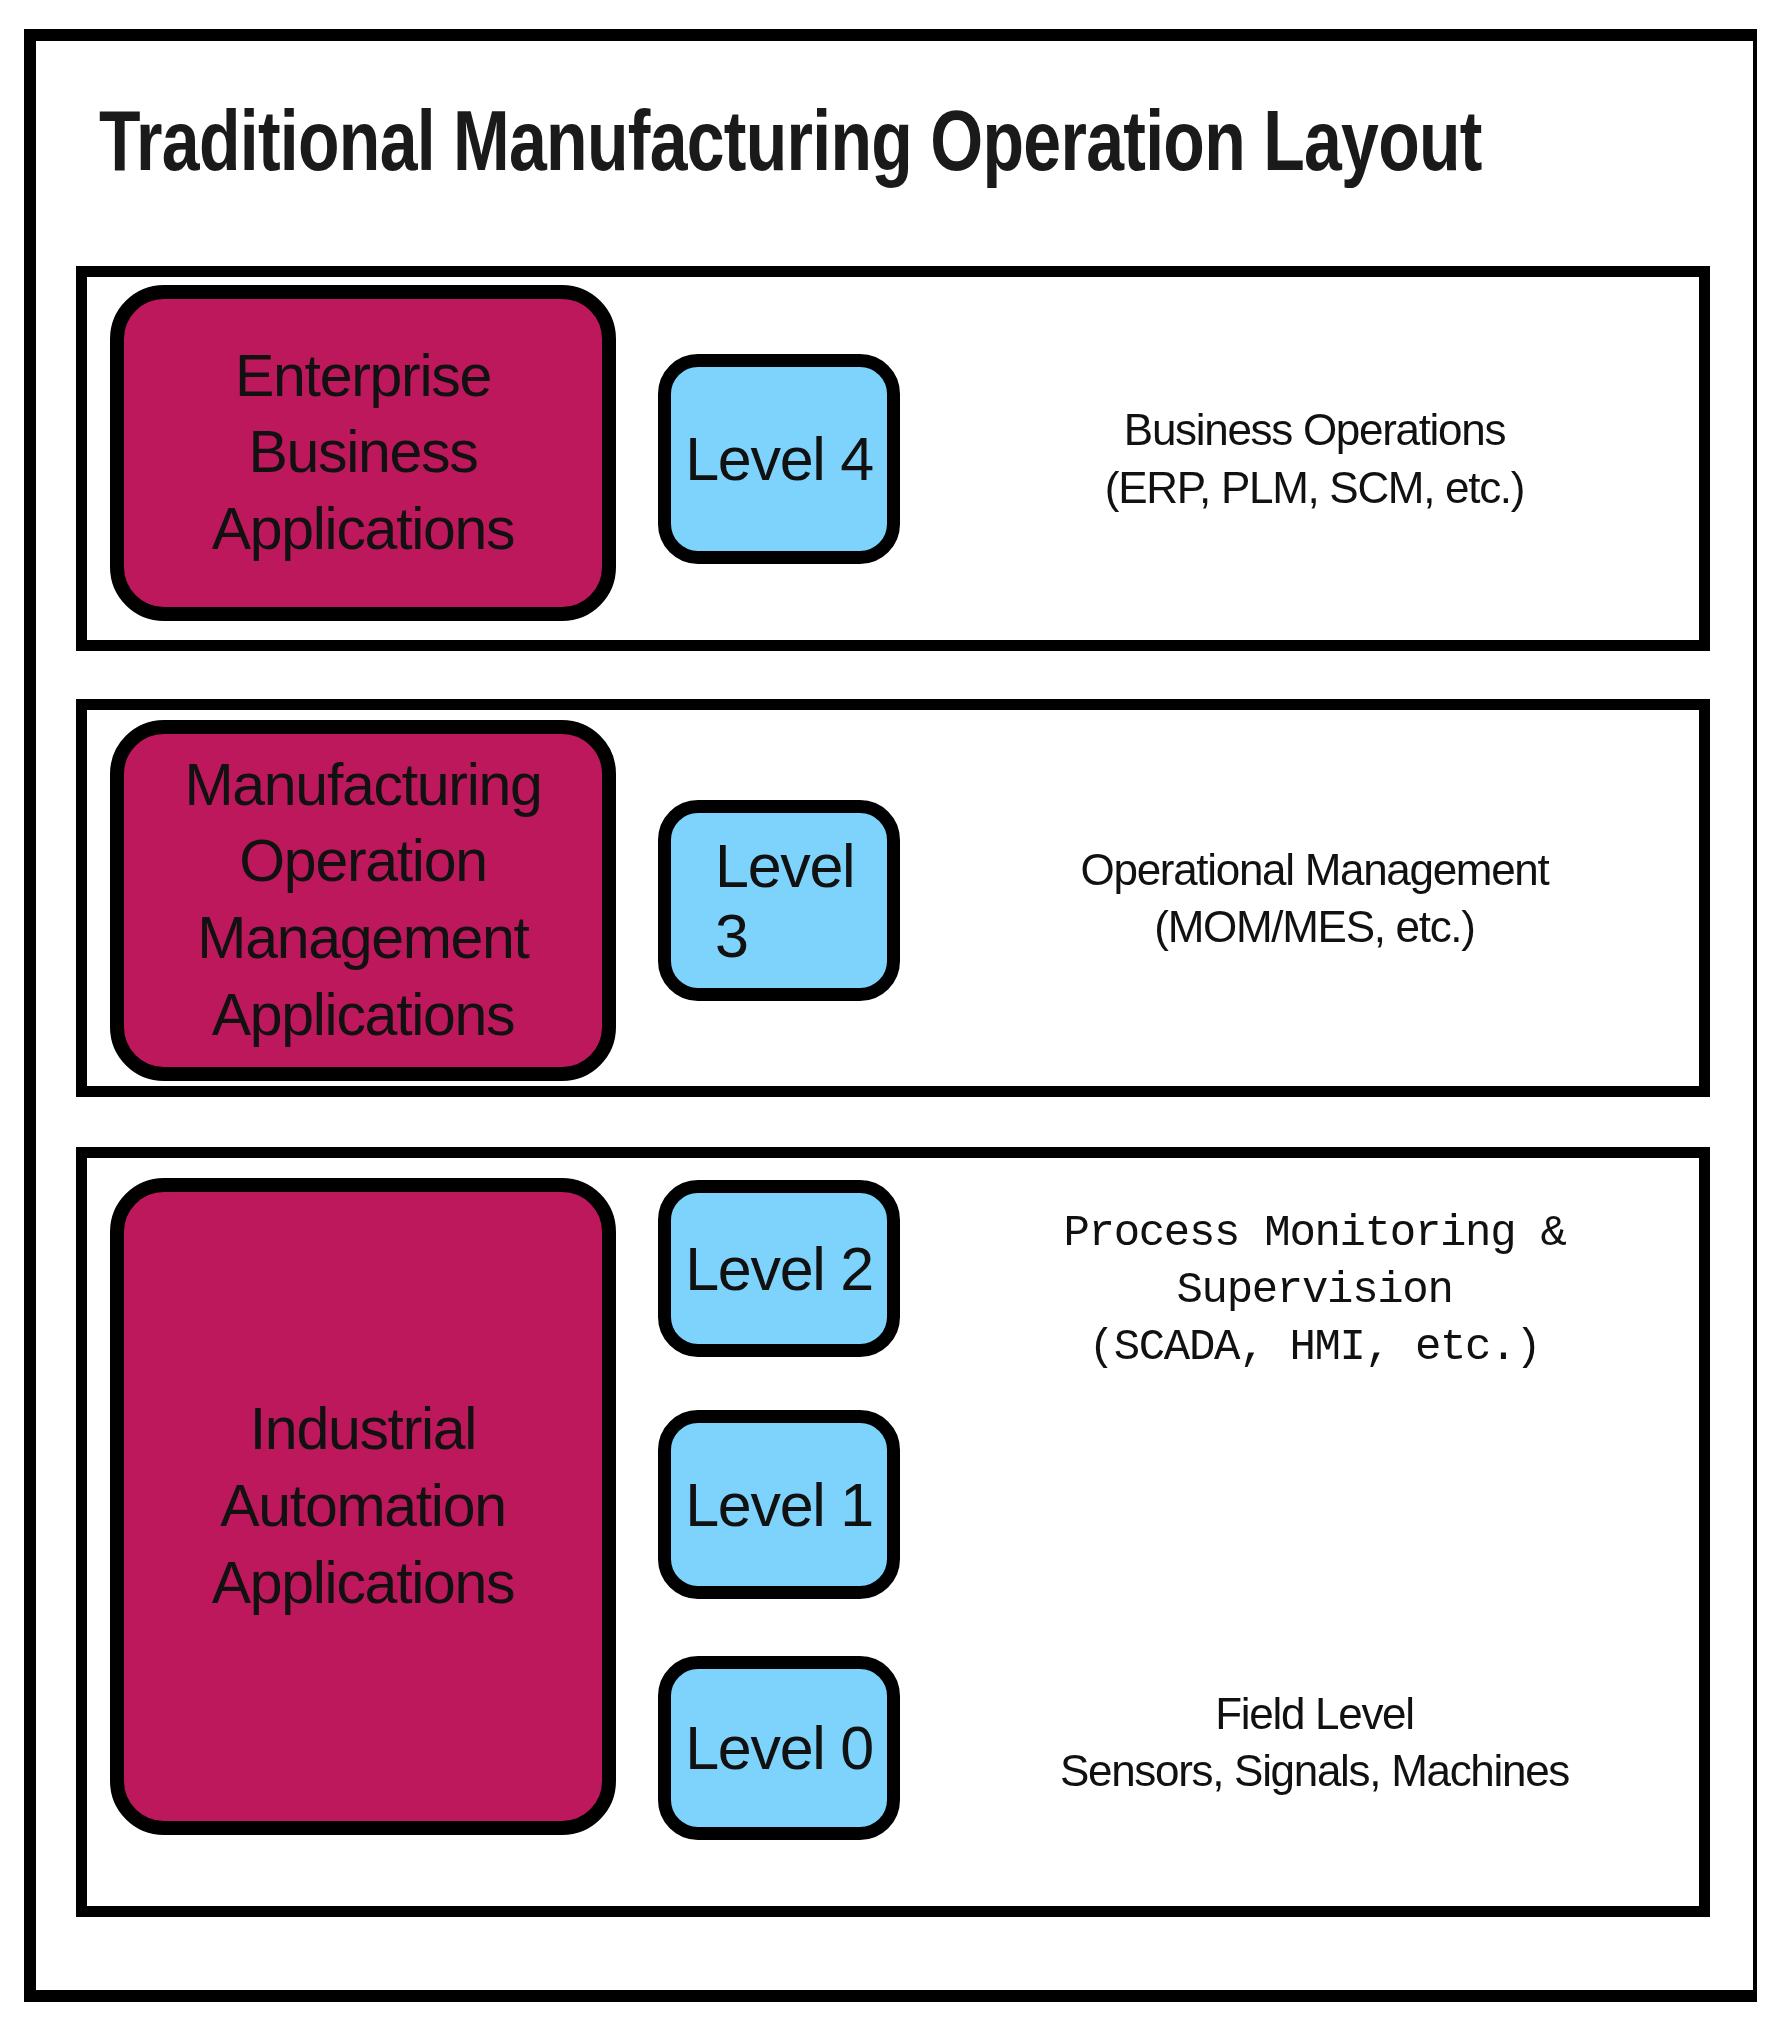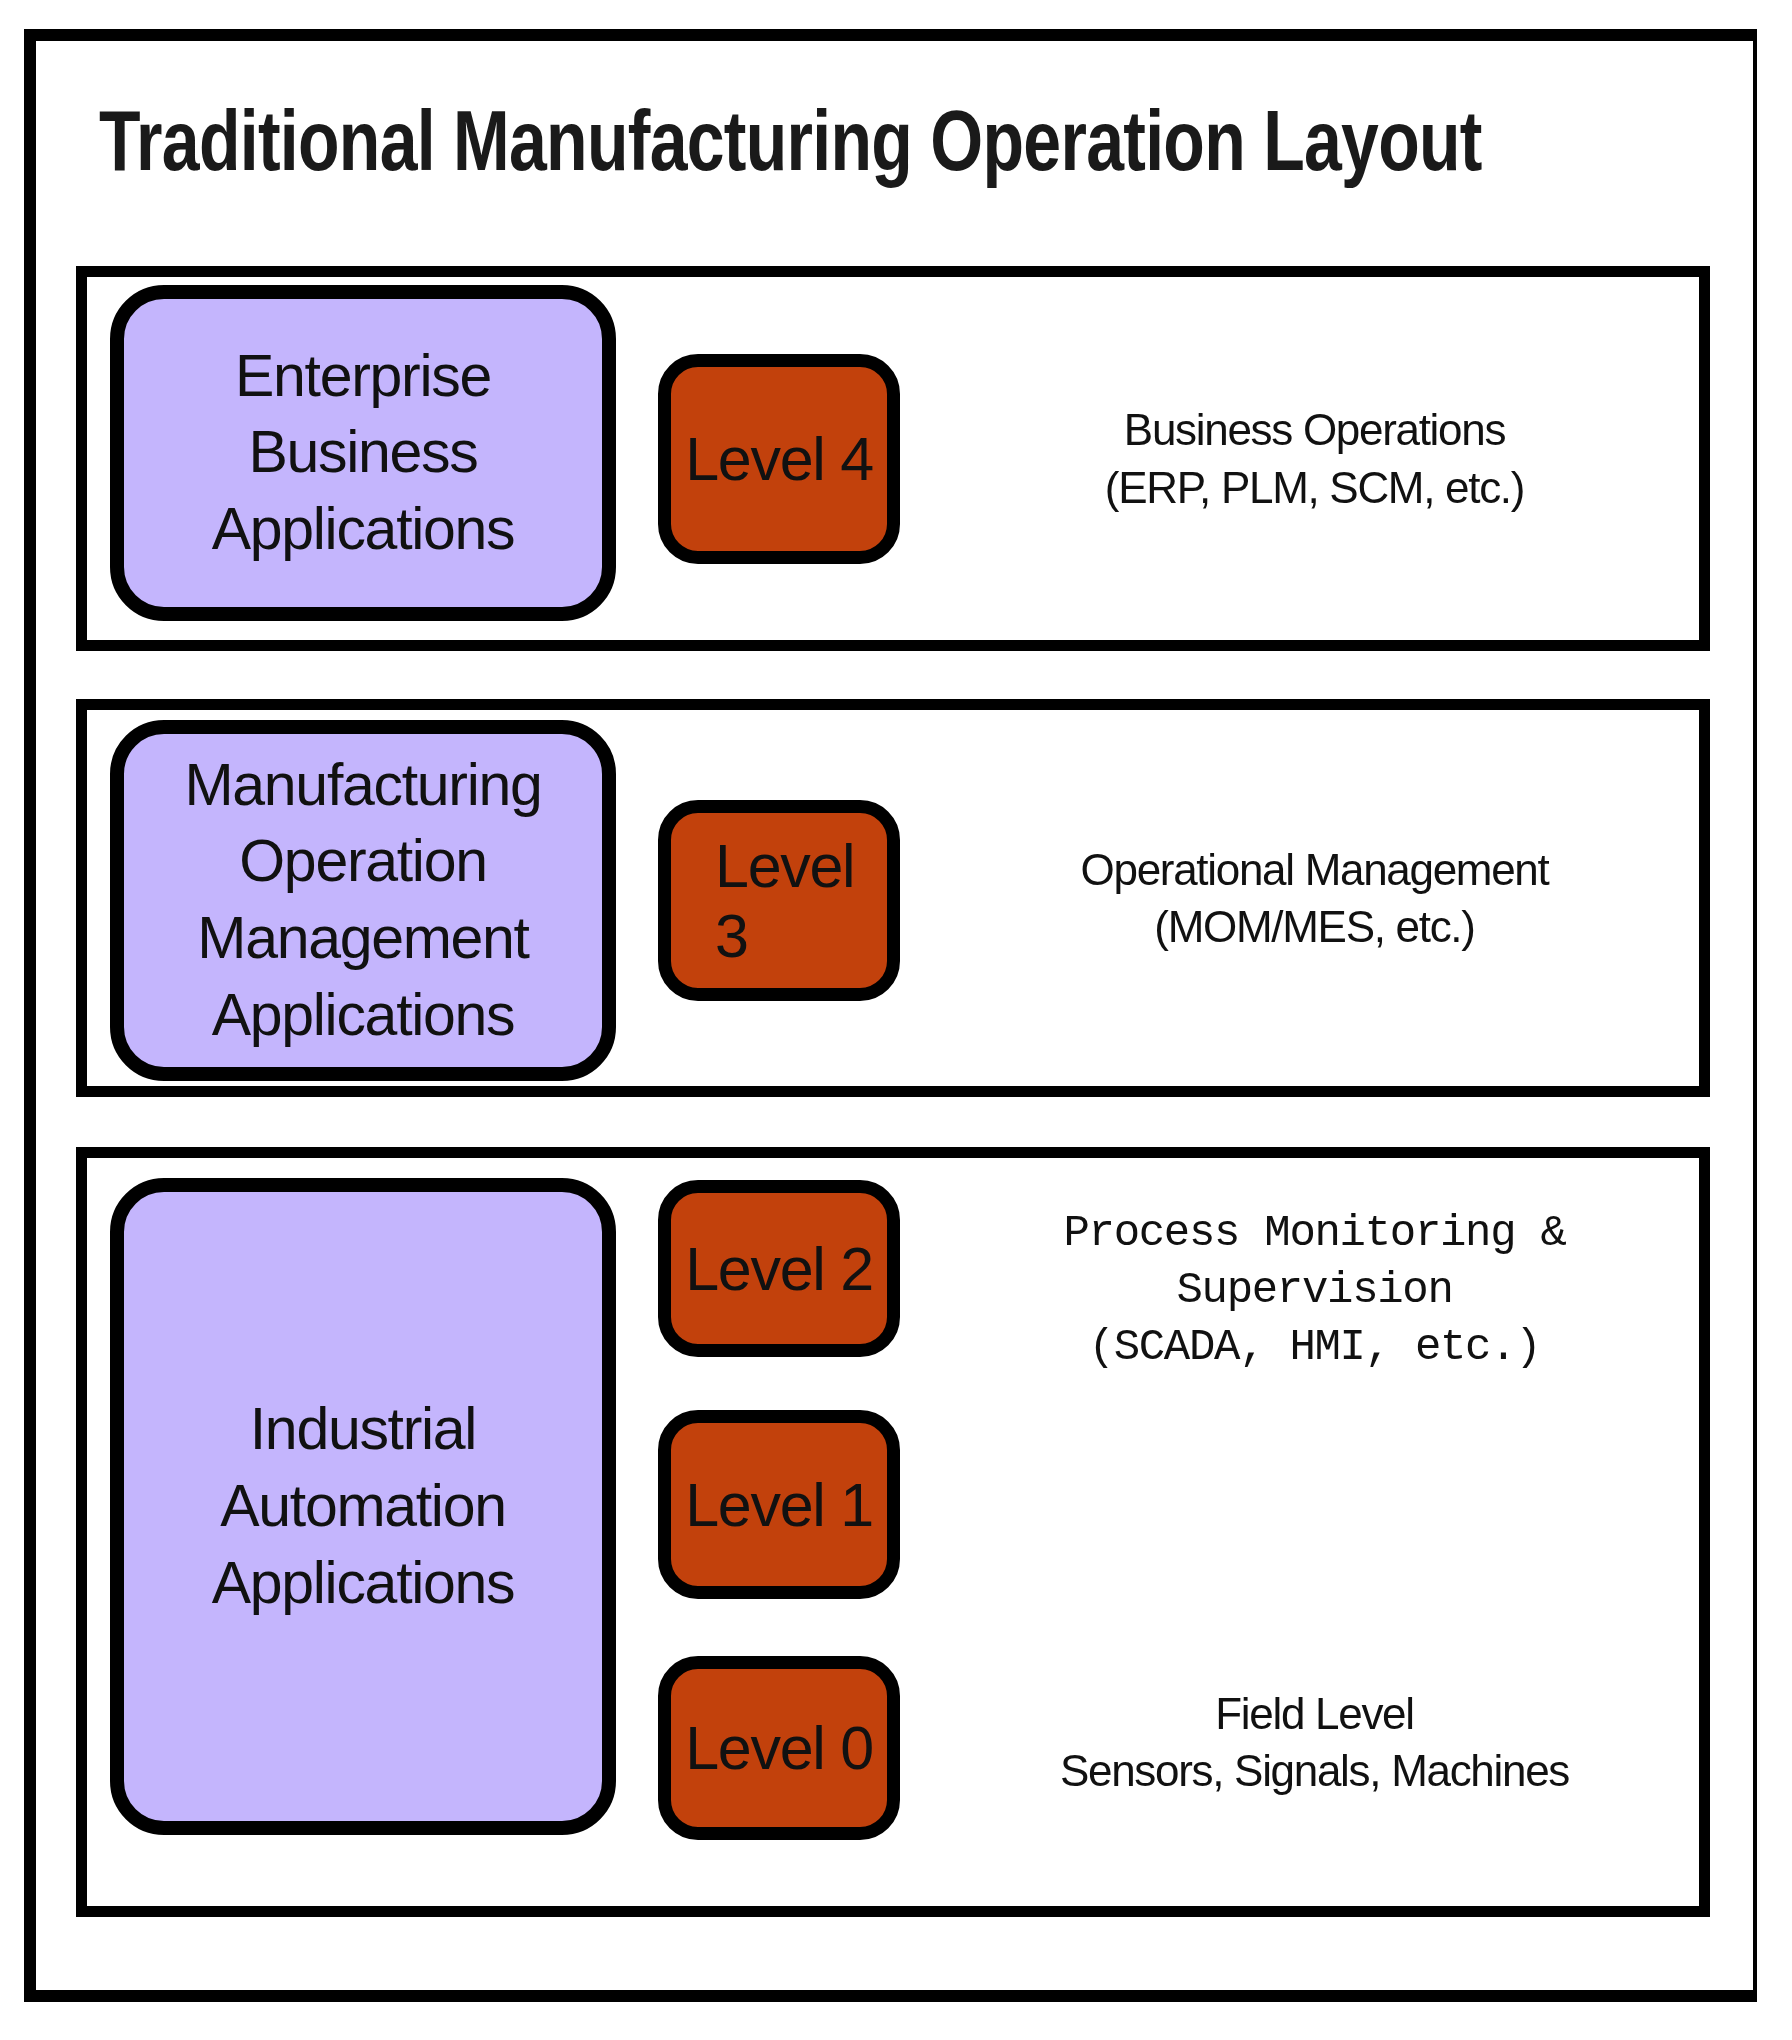--- a/index.html
+++ b/index.html
@@ -20,34 +20,34 @@
   .band {
     position:absolute; left:76px; width:1634px;
     border:11.2px solid #000000; background:#ffffff;
   }
   .band1 { top:266px;  height:385px; }
   .band2 { top:699px;  height:398px;text-decoration:underline; }
   .band3 { top:1147px; height:770px; }
 
   .appbox {
     position:absolute; left:23px; width:506px;
-    border:14px solid #000000; border-radius:54px; background:#c4b5fd;
+    border:14px solid #000000; border-radius:54px; background:#be185d;
     display:flex; align-items:center; justify-content:center;
   }
   .appbox1 { top:7.8px;  height:336px; }
   .appbox2 { top:9.5px; height:361px; }
   .appbox3 { top:8px; height:657px;margin-top:12px; }
   .boxlabel {
     font-size:59px; line-height:1.3; letter-spacing:-1.3px;
     text-align:center; white-space:pre-line; color:#111111;
   }
 
   .levelbox {
     position:absolute; left:571px; width:242px;
-    border:13px solid #000000; border-radius:40px; background:#c2410c;
+    border:13px solid #000000; border-radius:40px; background:#7dd3fc;
     display:flex; align-items:center; justify-content:center;
   }
   .levellabel { font-size:61px; letter-spacing:-1.3px; color:#111111; }
   .l4 { top:77px;  height:210px; }
   .l3 { top:90px; height:201px;padding-left:44px; }
   .l2 { top:22px;  height:177px; }
   .l1 { top:252px; height:189px; }
   .l0 { top:498px; height:184px; }
 
   .desc {

